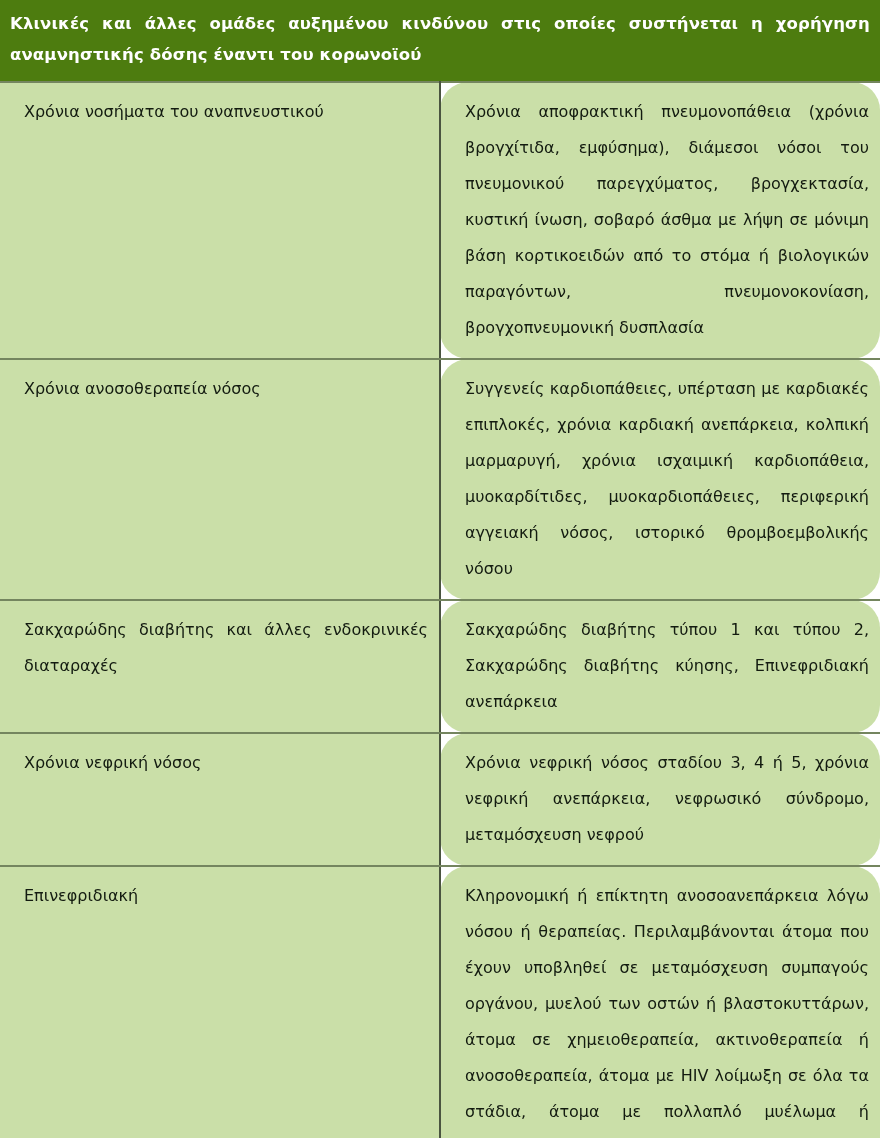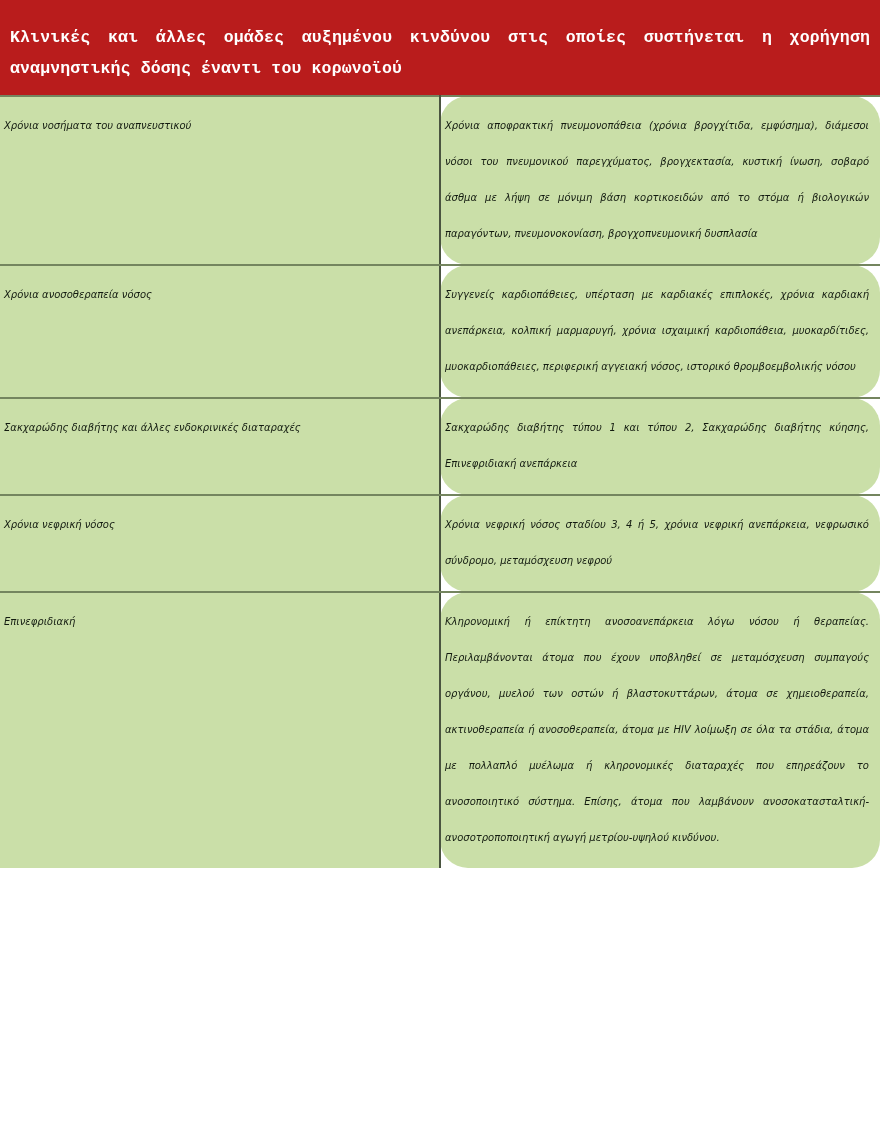--- a/index.html
+++ b/index.html
@@ -15,24 +15,23 @@
   }
 
   .table {
     width: 880px;
     border-collapse: collapse;
     table-layout: fixed;
   }
 
   
   .hdr-row td {
-    background: #b91c1c;
-    padding: 22px 10px 11px 10px;
+    background: #4d7c0f;
+    padding: 8px 10px 11px 10px;
     border: none;
-    font-family: Liberation Mono, monospace;
   }
   .hdr-text {
     color: #ffffff;
     font-weight: bold;
     font-size: 16.5px;
     line-height: 31px;
     text-align: justify;
     text-align-last: left;
     letter-spacing: 0.15px;
   }
@@ -45,29 +44,28 @@
     display: block;
     text-align: right;
   }
 
   
   .table td.cell {
     background: #cadfa8;
     border-top: 2px solid #74855f;
     border-bottom: 2px solid #74855f;
     vertical-align: top;
-    padding: 11px 11px 12px 4px;
+    padding: 11px 11px 12px 24px;
     color: #131b10;
-    font-size: 10px;
+    font-size: 16px;
     line-height: 36px;
     text-align: justify;
     text-align-last: left;
     -webkit-hyphens: none;
     hyphens: none;
-    font-style: italic;
   }
   .table td.col-a {
     width: 287px;
     border-right: 2px solid #4a5440;
   }
   .table td.col-b {
     width: 593px;
     border-radius: 28px;
   }
   .table tr:last-child td.cell {

